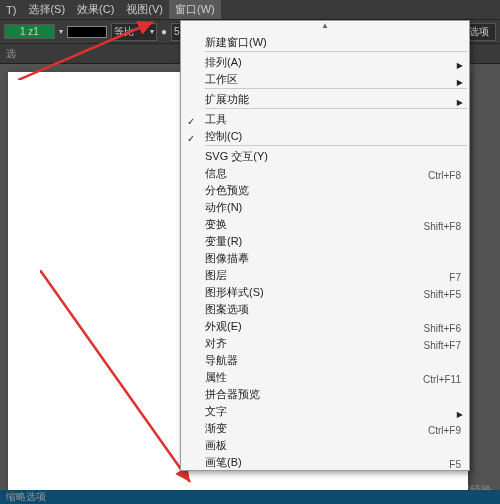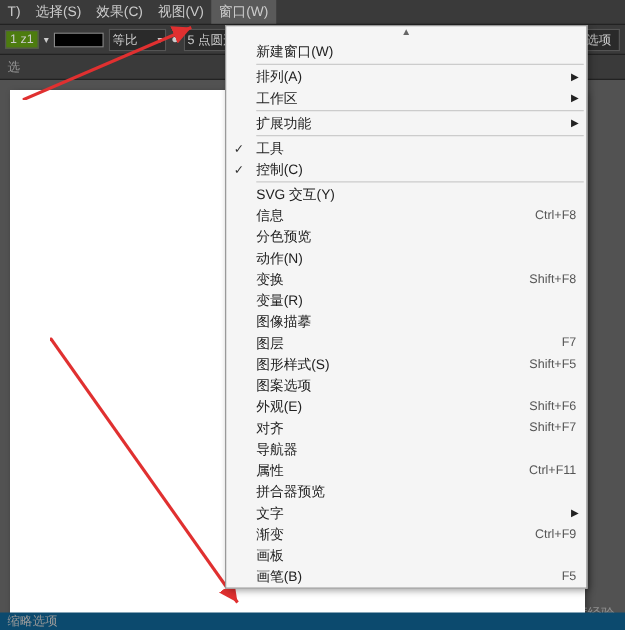--- a/index.html
+++ b/index.html
@@ -3,37 +3,37 @@
   <meta charset="utf-8">
   <style>
     * { margin: 0; padding: 0; box-sizing: border-box; font-family: "Microsoft YaHei", Arial, sans-serif; }
     body { width: 500px; height: 504px; background: #4a4a4a; overflow: hidden; position: relative; }
     
     .menubar { height: 20px; background: #3a3a3a; display: flex; align-items: center; color: #ccc; font-size: 11px; border-bottom: 1px solid #222; }
     .menubar-item { padding: 2px 6px; cursor: pointer; }
     .menubar-item.highlight { background: #5a5a5a; }
     
     .toolbar { height: 24px; background: #3a3a3a; display: flex; align-items: center; color: #ccc; font-size: 10px; gap: 4px; padding: 0 4px; border-bottom: 1px solid #222; }
-    .tb-field { background: #4d7c0f; border: 1px solid #555; padding: 1px 3px; color: #ccc; font-size: 10px; }
+    .tb-field { background: #15803d; border: 1px solid #555; padding: 1px 15px; color: #ccc; font-size: 10px; }
     .tb-stroke { width: 40px; height: 12px; border: 1px solid #888; background: #000; }
     .tb-sel { background: #2a2a2a; border: 1px solid #555; padding: 1px 2px; font-size: 10px; display: flex; align-items: center; gap: 16px; }
     .chev { font-size: 8px; }
     .tb-right { margin-left: auto; display: flex; gap: 2px; }
     .tb-btn { background: #2a2a2a; border: 1px solid #555; padding: 1px 6px; font-size: 10px; }
     
     .subbar { height: 20px; background: #3a3a3a; display: flex; align-items: center; color: #999; font-size: 10px; padding: 0 6px; border-bottom: 1px solid #222; }
     
     .workspace { position: absolute; top: 64px; left: 0; right: 0; bottom: 0; background: #525252; }
     .canvas { position: absolute; top: 8px; left: 8px; width: 460px; height: 430px; background: #fff; box-shadow: 2px 2px 6px rgba(0,0,0,0.4); }
     
     .arrow1 { position: absolute; top: 20px; left: 18px; width: 150px; height: 60px; pointer-events: none; }
     .arrow2 { position: absolute; top: 270px; left: 40px; width: 160px; height: 220px; pointer-events: none; }
     
     .dropdown { position: absolute; top: 20px; left: 180px; width: 290px; background: #f5f5f5; border: 1px solid #999; box-shadow: 2px 2px 6px rgba(0,0,0,0.4); font-size: 11px; color: #222; }
-    .dd-row { display: flex; align-items: center; height: 17px; padding: 0 8px 0 24px; position: relative; cursor: default; }
+    .dd-row { display: flex; align-items: flex-end; height: 17px; padding: 0 8px 0 24px; position: relative; cursor: default; }
     .dd-sep { height: 1px; background: #ccc; margin: 1px 2px 1px 24px; }
     .dd-check { position: absolute; left: 6px; font-size: 10px; color: #333; }
     .dd-label { flex: 1; }
     .dd-short { color: #555; font-size: 10px; }
     .dd-sub { position: absolute; right: 6px; font-size: 8px; }
     .dd-scrolltop { text-align: center; height: 12px; font-size: 8px; color: #666; }
     
     .watermark { position: absolute; bottom: 6px; right: 8px; color: rgba(255,255,255,0.35); font-size: 11px; pointer-events: none; }
     
     .bottombar { position: absolute; bottom: 0; left: 0; right: 0; height: 14px; background: #0c4a6e; color: #999; font-size: 10px; display: flex; align-items: center; padding: 0 6px; }

